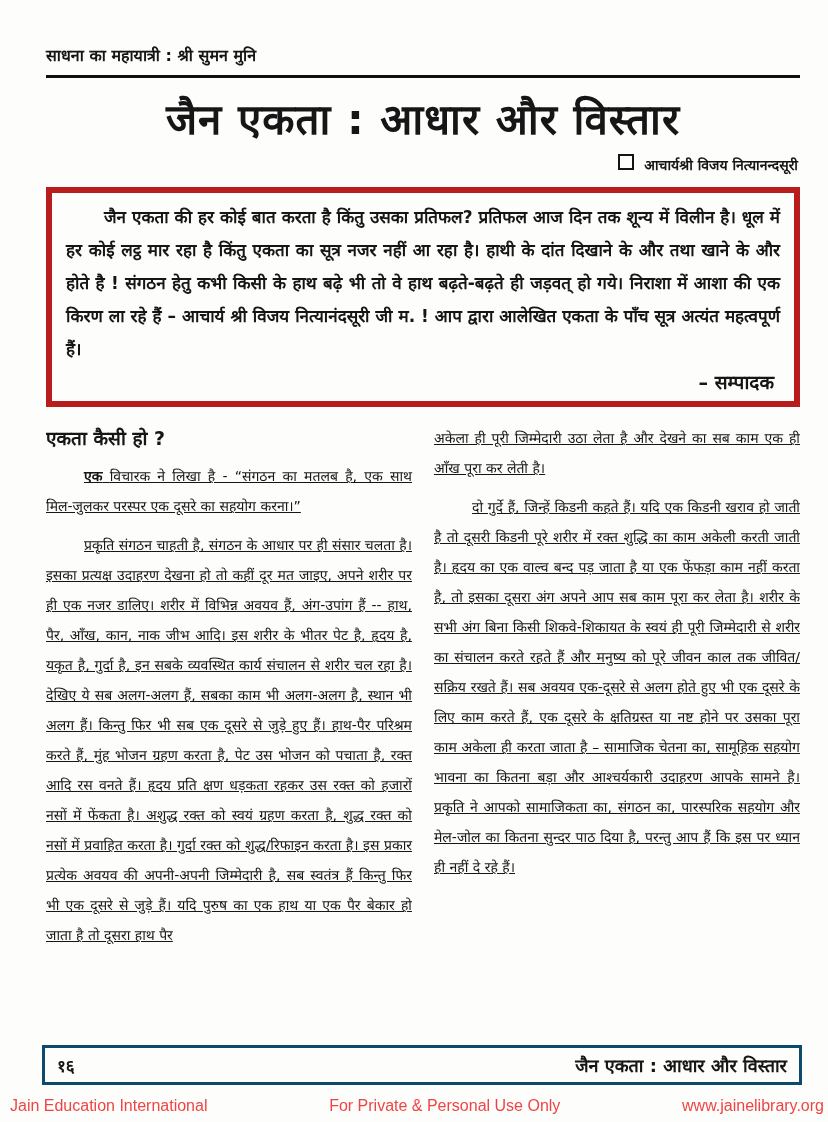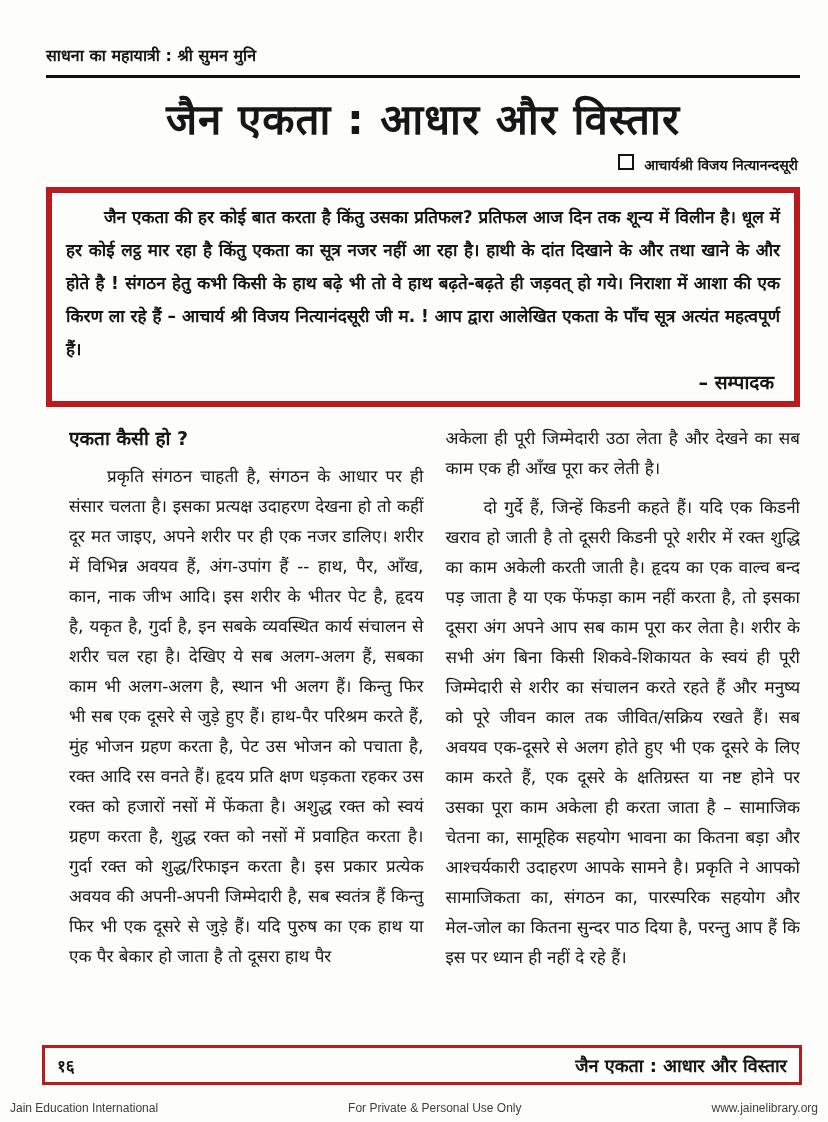--- a/index.html
+++ b/index.html
@@ -66,62 +66,62 @@
     font-size: 19px;
     margin-top: 3px;
     padding-right: 6px;
   }
   .columns {
     display: flex;
     gap: 22px;
     margin-top: 16px;
     height: 664px;
     overflow: hidden;
-    margin-left: 23px;
   }
   .col { flex: 1; min-width: 0; }
   .section-heading {
     font-size: 19px;
     font-weight: bold;
     margin: 2px 0 10px 0;
   }
   .para {
-    font-size: 17px;
+    font-size: 14px;
     line-height: 30px;
     text-align: justify;
     text-indent: 38px;
     margin: 0 0 9px 0;
+    text-decoration: underline;
   }
   .para.no-indent { text-indent: 0; }
   .para.bold-para { font-weight: bold; }
   .lead-bold { font-weight: bold; }
   .footer-box {
     position: absolute;
     left: 42px;
     right: 26px;
     bottom: 37px;
     height: 40px;
-    border: 3px solid #b91c1c;
+    border: 3px solid #0c4a6e;
     box-sizing: border-box;
     display: flex;
     align-items: center;
     justify-content: space-between;
     padding: 0 12px;
   }
   .page-number { font-size: 17px; font-weight: bold; }
   .footer-title { font-size: 18px; font-weight: bold; }
   .scan-footer {
     position: absolute;
     left: 10px;
-    right: 10px;
+    right: 4px;
     bottom: 7px;
     display: flex;
     justify-content: space-between;
-    font-size: 12px;
-    color: #404040;
+    font-size: 16px;
+    color: #ef4444;
     font-family: "Liberation Sans", sans-serif;
   }
 </style>
 </head>
 <body>
 
 <div class="page">
 
   <div class="running-header">साधना का महायात्री : श्री सुमन मुनि</div>
 
@@ -135,20 +135,21 @@
 
   <div class="intro-box">
     <p class="intro-text">जैन एकता की हर कोई बात करता है किंतु उसका प्रतिफल? प्रतिफल आज दिन तक शून्य में विलीन है। धूल में हर कोई लट्ठ मार रहा है किंतु एकता का सूत्र नजर नहीं आ रहा है। हाथी के दांत दिखाने के और तथा खाने के और होते है ! संगठन हेतु कभी किसी के हाथ बढ़े भी तो वे हाथ बढ़ते-बढ़ते ही जड़वत् हो गये। निराशा में आशा की एक किरण ला रहे हैं – आचार्य श्री विजय नित्यानंदसूरी जी म. ! आप द्वारा आलेखित एकता के पाँच सूत्र अत्यंत महत्वपूर्ण हैं।</p>
     <div class="intro-signoff">–  सम्पादक</div>
   </div>
 
   <div class="columns">
 
     <div class="col">
       <h2 class="section-heading">एकता कैसी हो ?</h2>
+      <p class="para"><span class="lead-bold">एक</span> <span>विचारक ने लिखा है - “संगठन का मतलब है, एक साथ मिल-जुलकर परस्पर एक दूसरे का सहयोग करना।”</span></p>
       <p class="para">प्रकृति संगठन चाहती है, संगठन के आधार पर ही संसार चलता है। इसका प्रत्यक्ष उदाहरण देखना हो तो कहीं दूर मत जाइए, अपने शरीर पर ही एक नजर डालिए। शरीर में विभिन्न अवयव हैं, अंग-उपांग हैं -- हाथ, पैर, आँख, कान, नाक जीभ आदि। इस शरीर के भीतर पेट है, हृदय है, यकृत है, गुर्दा है, इन सबके व्यवस्थित कार्य संचालन से शरीर चल रहा है। देखिए ये सब अलग-अलग हैं, सबका काम भी अलग-अलग है, स्थान भी अलग हैं। किन्तु फिर भी सब एक दूसरे से जुड़े हुए हैं। हाथ-पैर परिश्रम करते हैं, मुंह भोजन ग्रहण करता है, पेट उस भोजन को पचाता है, रक्त आदि रस वनते हैं। हृदय प्रति क्षण धड़कता रहकर उस रक्त को हजारों नसों में फेंकता है। अशुद्ध रक्त को स्वयं ग्रहण करता है, शुद्ध रक्त को नसों में प्रवाहित करता है। गुर्दा रक्त को शुद्ध/रिफाइन करता है। इस प्रकार प्रत्येक अवयव की अपनी-अपनी जिम्मेदारी है, सब स्वतंत्र हैं किन्तु फिर भी एक दूसरे से जुड़े हैं। यदि पुरुष का एक हाथ या एक पैर बेकार हो जाता है तो दूसरा हाथ पैर</p>
     </div>
 
     <div class="col">
       <p class="para no-indent">अकेला ही पूरी जिम्मेदारी उठा लेता है और देखने का सब काम एक ही आँख पूरा कर लेती है।</p>
       <p class="para">दो गुर्दे हैं, जिन्हें किडनी कहते हैं। यदि एक किडनी खराव हो जाती है तो दूसरी किडनी पूरे शरीर में रक्त शुद्धि का काम अकेली करती जाती है। हृदय का एक वाल्व बन्द पड़ जाता है या एक फेंफड़ा काम नहीं करता है, तो इसका दूसरा अंग अपने आप सब काम पूरा कर लेता है। शरीर के सभी अंग बिना किसी शिकवे-शिकायत के स्वयं ही पूरी जिम्मेदारी से शरीर का संचालन करते रहते हैं और मनुष्य को पूरे जीवन काल तक जीवित/सक्रिय रखते हैं। सब अवयव एक-दूसरे से अलग होते हुए भी एक दूसरे के लिए काम करते हैं, एक दूसरे के क्षतिग्रस्त या नष्ट होने पर उसका पूरा काम अकेला ही करता जाता है – सामाजिक चेतना का, सामूहिक सहयोग भावना का कितना बड़ा और आश्चर्यकारी उदाहरण आपके सामने है। प्रकृति ने आपको सामाजिकता का, संगठन का, पारस्परिक सहयोग और मेल-जोल का कितना सुन्दर पाठ दिया है, परन्तु आप हैं कि इस पर ध्यान ही नहीं दे रहे हैं।</p>
     </div>
 
   </div>
 

